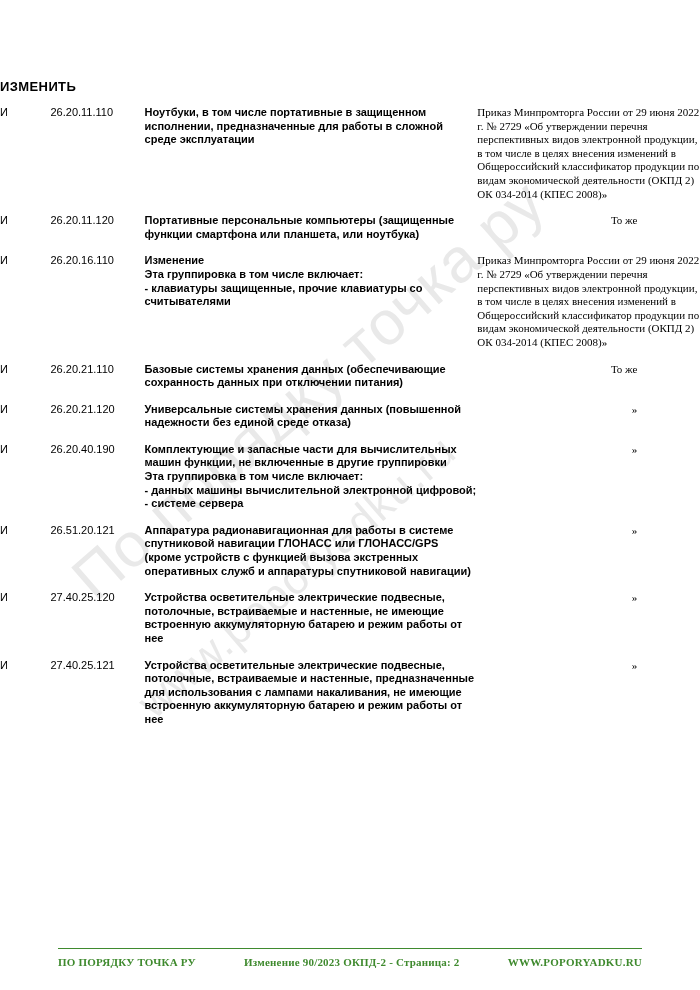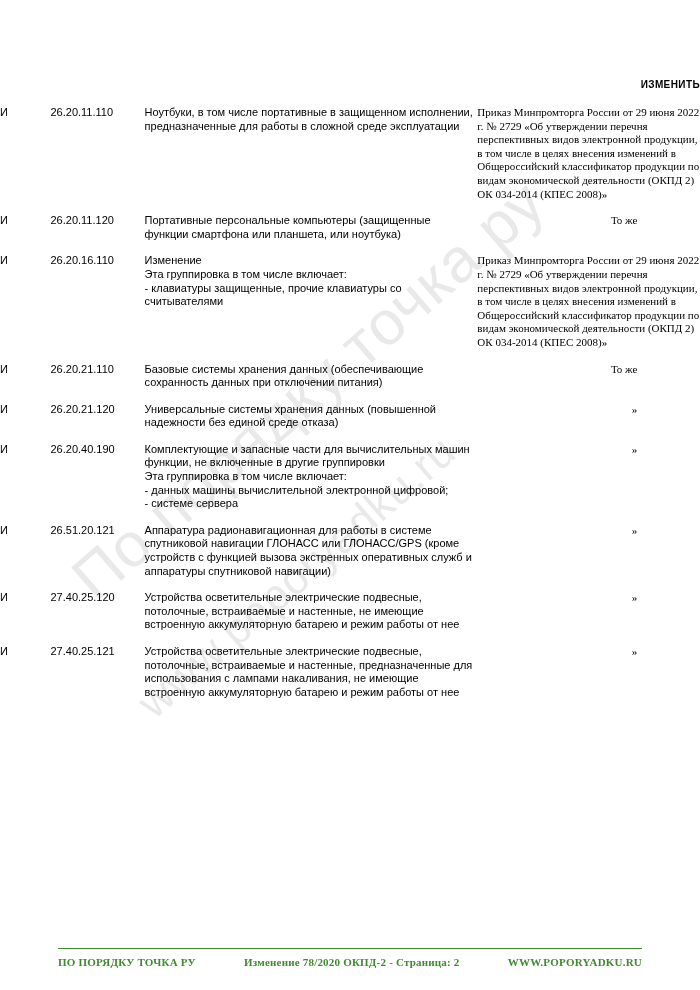--- a/index.html
+++ b/index.html
@@ -57,22 +57,22 @@
     z-index: 1;
     width: 700px;
     height: 990px;
   }
 
   #doc-title {
     position: absolute;
     left: 0;
     top: 79px;
     width: 700px;
-    text-align: right;
-    font-size: 10px;
+    text-align: left;
+    font-size: 13px;
     font-weight: bold;
     letter-spacing: 0.4px;
   }
 
   #entries-table {
     position: absolute;
     left: 0;
     top: 106px;
     width: 700px;
     border-collapse: collapse;
@@ -88,20 +88,21 @@
     padding-left: 80px;
     white-space: nowrap;
   }
   td.col-code {
     width: 82px;
     white-space: nowrap;
   }
   td.col-desc {
     width: 290px;
     padding-right: 10px;
+    font-weight: bold;
   }
   td.col-ref {
     width: 194px;
     padding-left: 4px;
     font-family: Liberation Serif, serif;
   }
   .ref-center {
     display: block;
     text-align: right;
     width: 160px;
@@ -247,18 +248,18 @@
             <span class="ref-center">»</span>
           </td>
         </tr>
       </tbody>
   </table>
 
   <div id="footer">
     <div id="footer-rule"></div>
     <div id="footer-row">
       <span>ПО ПОРЯДКУ ТОЧКА РУ</span>
-      <span>Изменение 78/2020 ОКПД-2 - Страница: 2</span>
+      <span>Изменение 90/2023 ОКПД-2 - Страница: 2</span>
       <span>WWW.POPORYADKU.RU</span>
     </div>
   </div>
 
 </div>
 
 </body></html>

